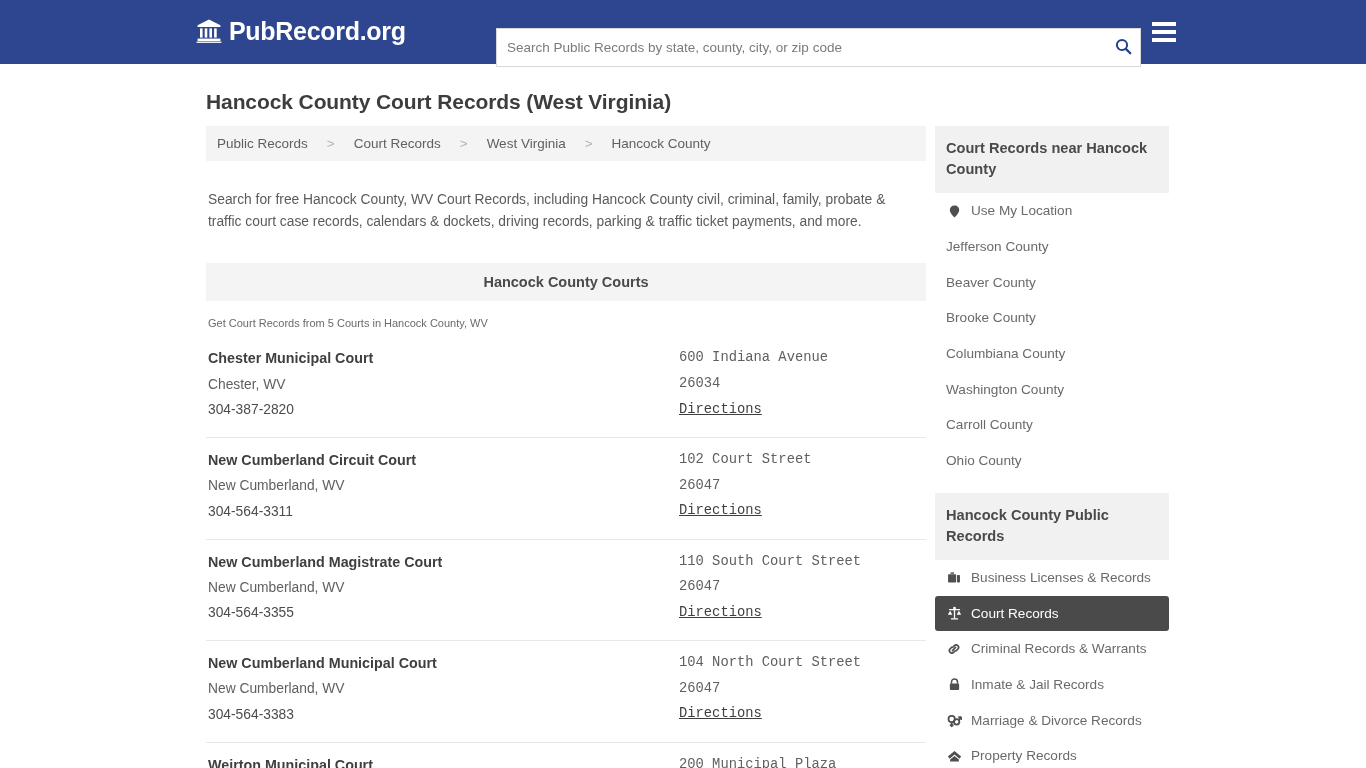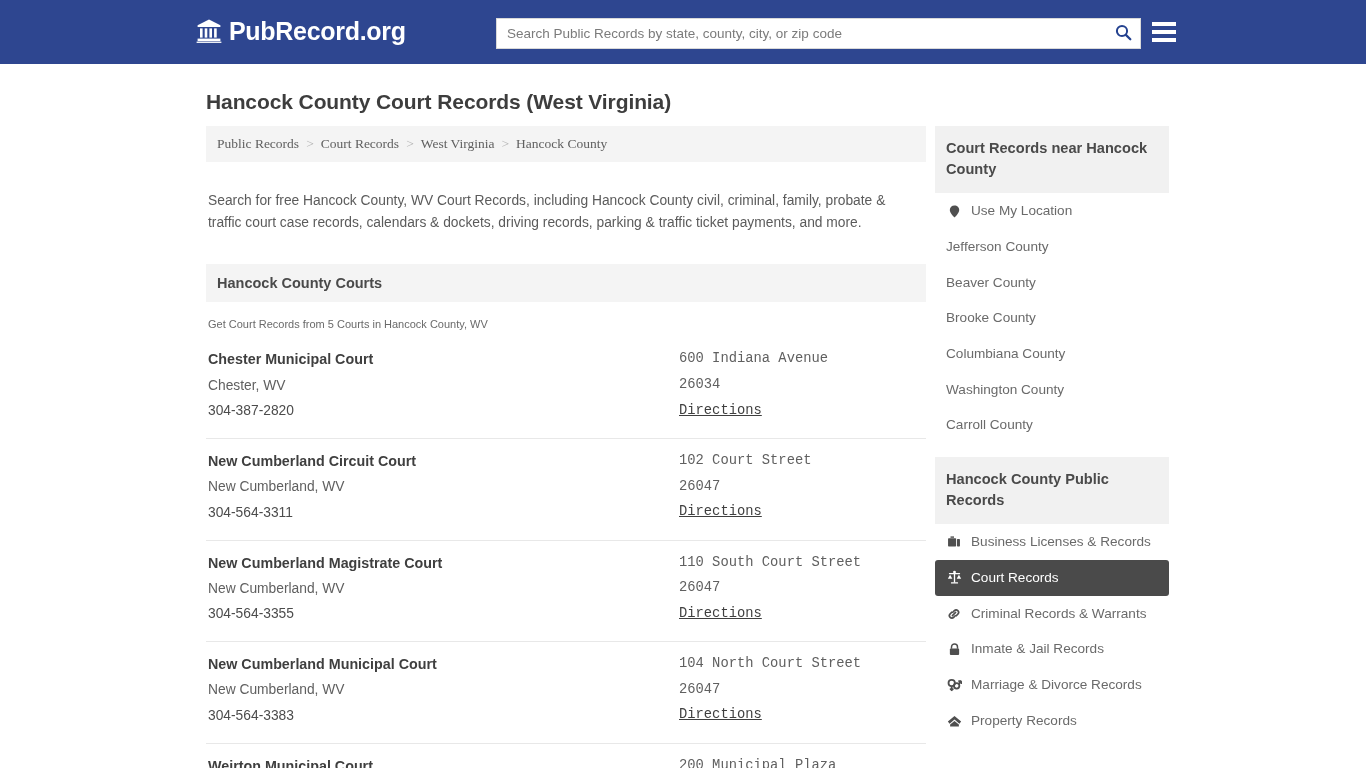--- a/index.html
+++ b/index.html
@@ -38,23 +38,23 @@
     color: #ffffff;
     font-size: 25px;
     font-weight: bold;
     letter-spacing: -0.3px;
     line-height: 1;
     white-space: nowrap;
   }
   .search-wrap {
     position: absolute;
     left: 496px;
-    top: 18px;
+    top: 28px;
     width: 645px;
-    height: 31px;
+    height: 39px;
     background: #ffffff;
     border: 1px solid #d9d9d9;
     display: flex;
     align-items: center;
   }
   .search-input {
     flex: 1 1 auto;
     border: 0;
     outline: 0;
     height: 26px;
@@ -129,22 +129,21 @@
 
   
   .breadcrumb {
     background: #f4f4f4;
     padding: 10px 11px;
     font-size: 13.5px;
     color: #606060;
     display: flex;
     flex-wrap: wrap;
     align-items: center;
-    gap: 0;
-    font-family: Liberation Serif, serif;
+    gap: 12px;
   }
   .breadcrumb a {
     color: #606060;
     text-decoration: none;
   }
   .breadcrumb .sep {
     color: #b3b3b3;
     padding: 0 7px;
   }
 
@@ -157,20 +156,21 @@
     max-width: 710px;
   }
 
   
   .section-head {
     background: #f4f4f4;
     padding: 11px 11px;
     font-size: 14.5px;
     font-weight: bold;
     color: #4a4a4a;
+    text-align: center;
   }
   .section-sub {
     padding: 16px 2px 16px 2px;
     font-size: 11px;
     color: #6a6a6a;
   }
 
   
   .court-row {
     display: flex;
@@ -397,20 +397,23 @@
             </li>
             <li class="side-item plain">
               <span>Columbiana County</span>
             </li>
             <li class="side-item plain">
               <span>Washington County</span>
             </li>
             <li class="side-item plain">
               <span>Carroll County</span>
             </li>
+            <li class="side-item plain">
+              <span>Ohio County</span>
+            </li>
           </ul>
         </div>
 
         <div class="side-card">
           <div class="side-head">Hancock County Public Records</div>
           <ul class="side-list">
 
             <li class="side-item first">
               <span class="ic">
                 <svg viewBox="0 0 16 16" width="14" height="14" aria-hidden="true">

